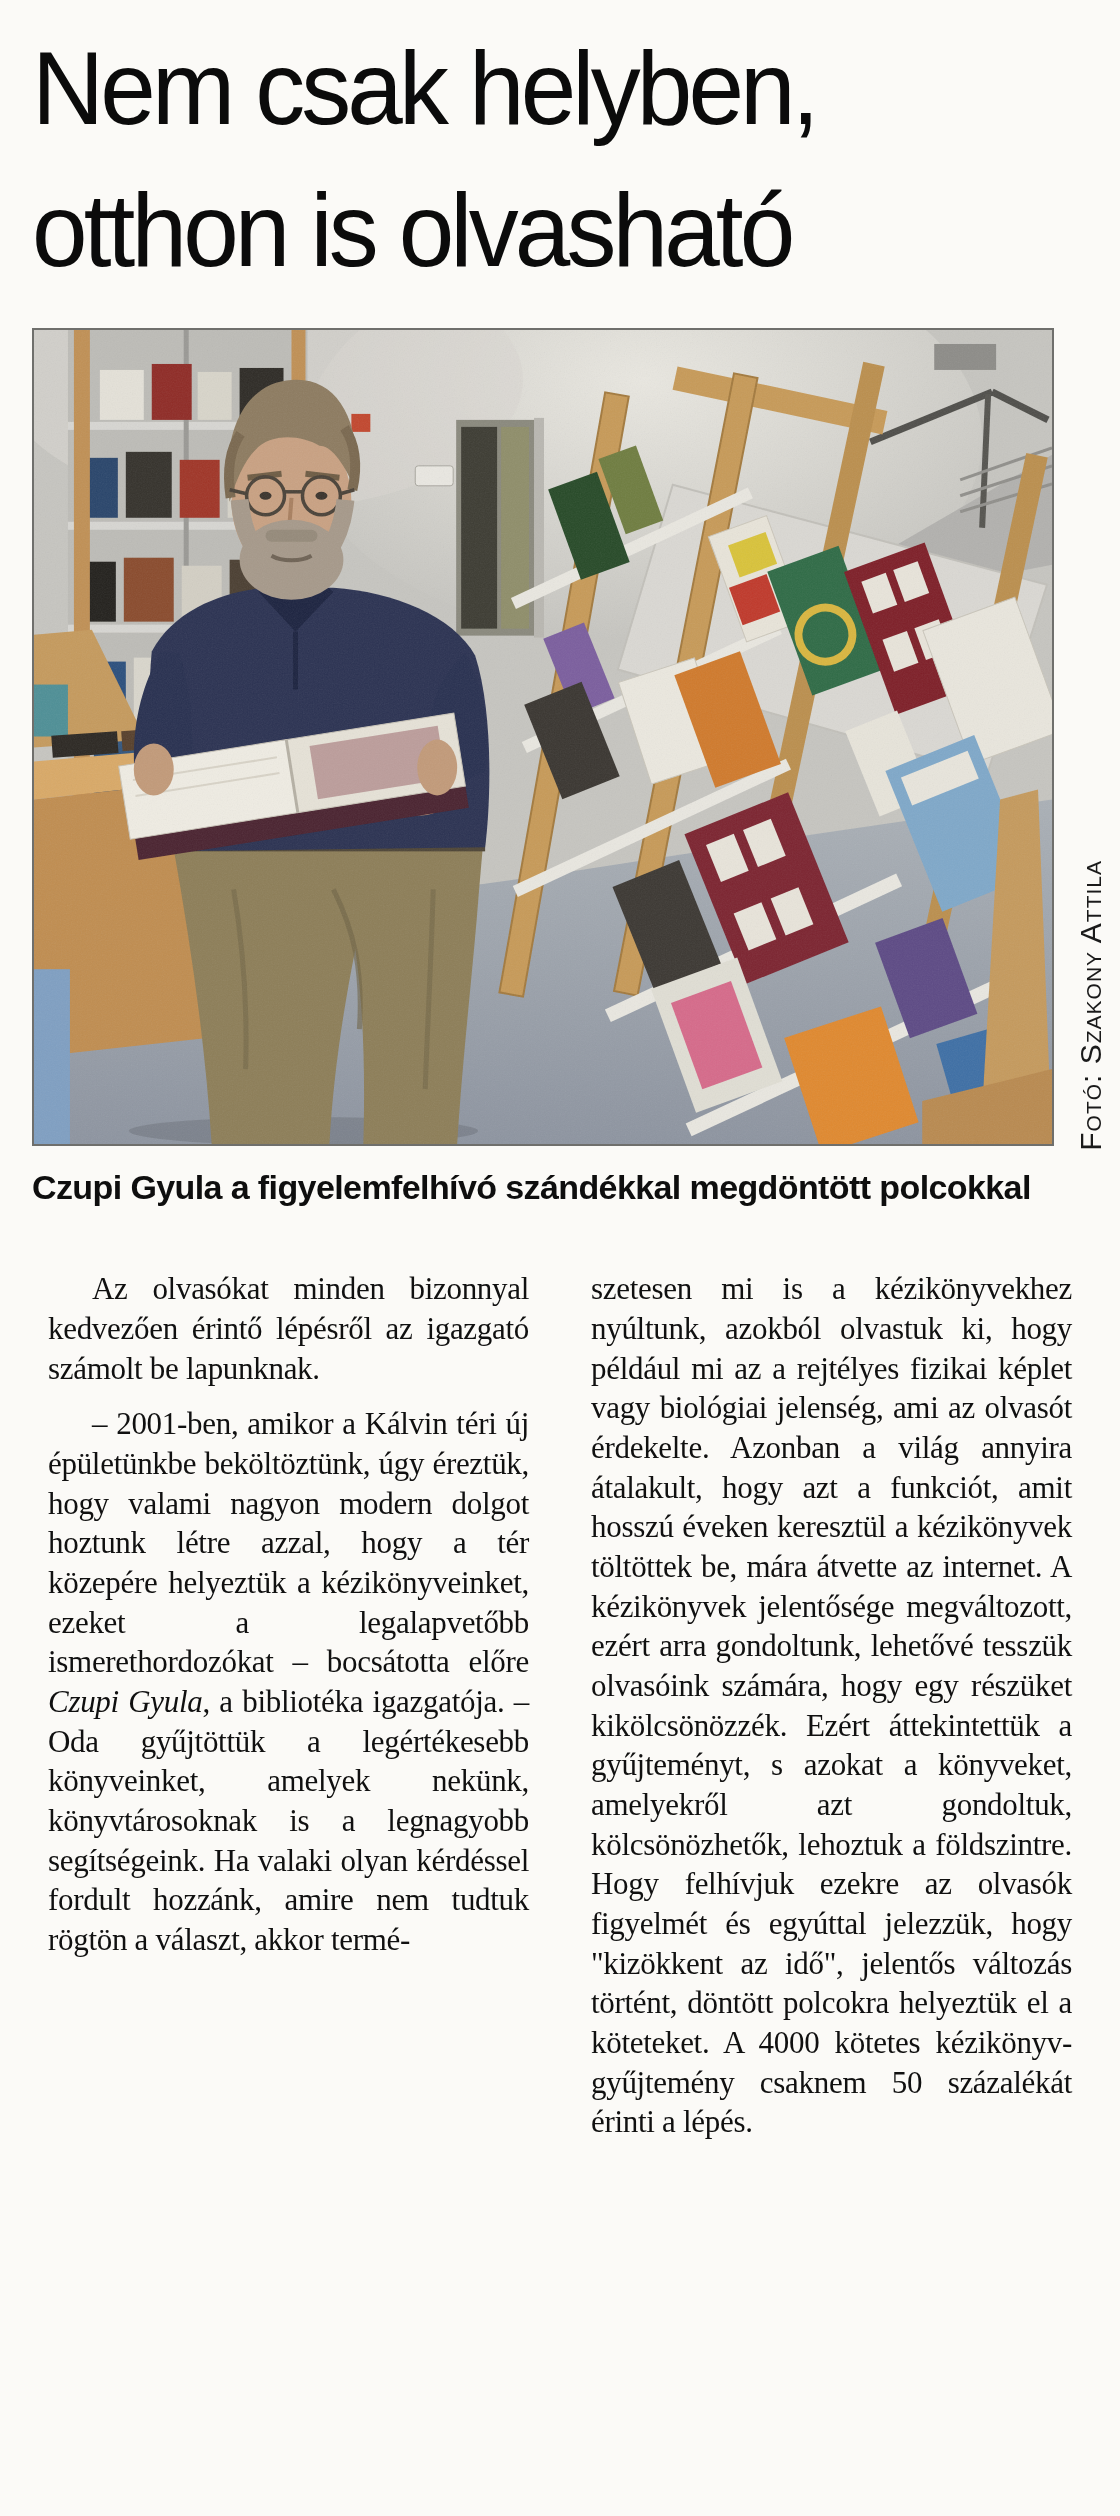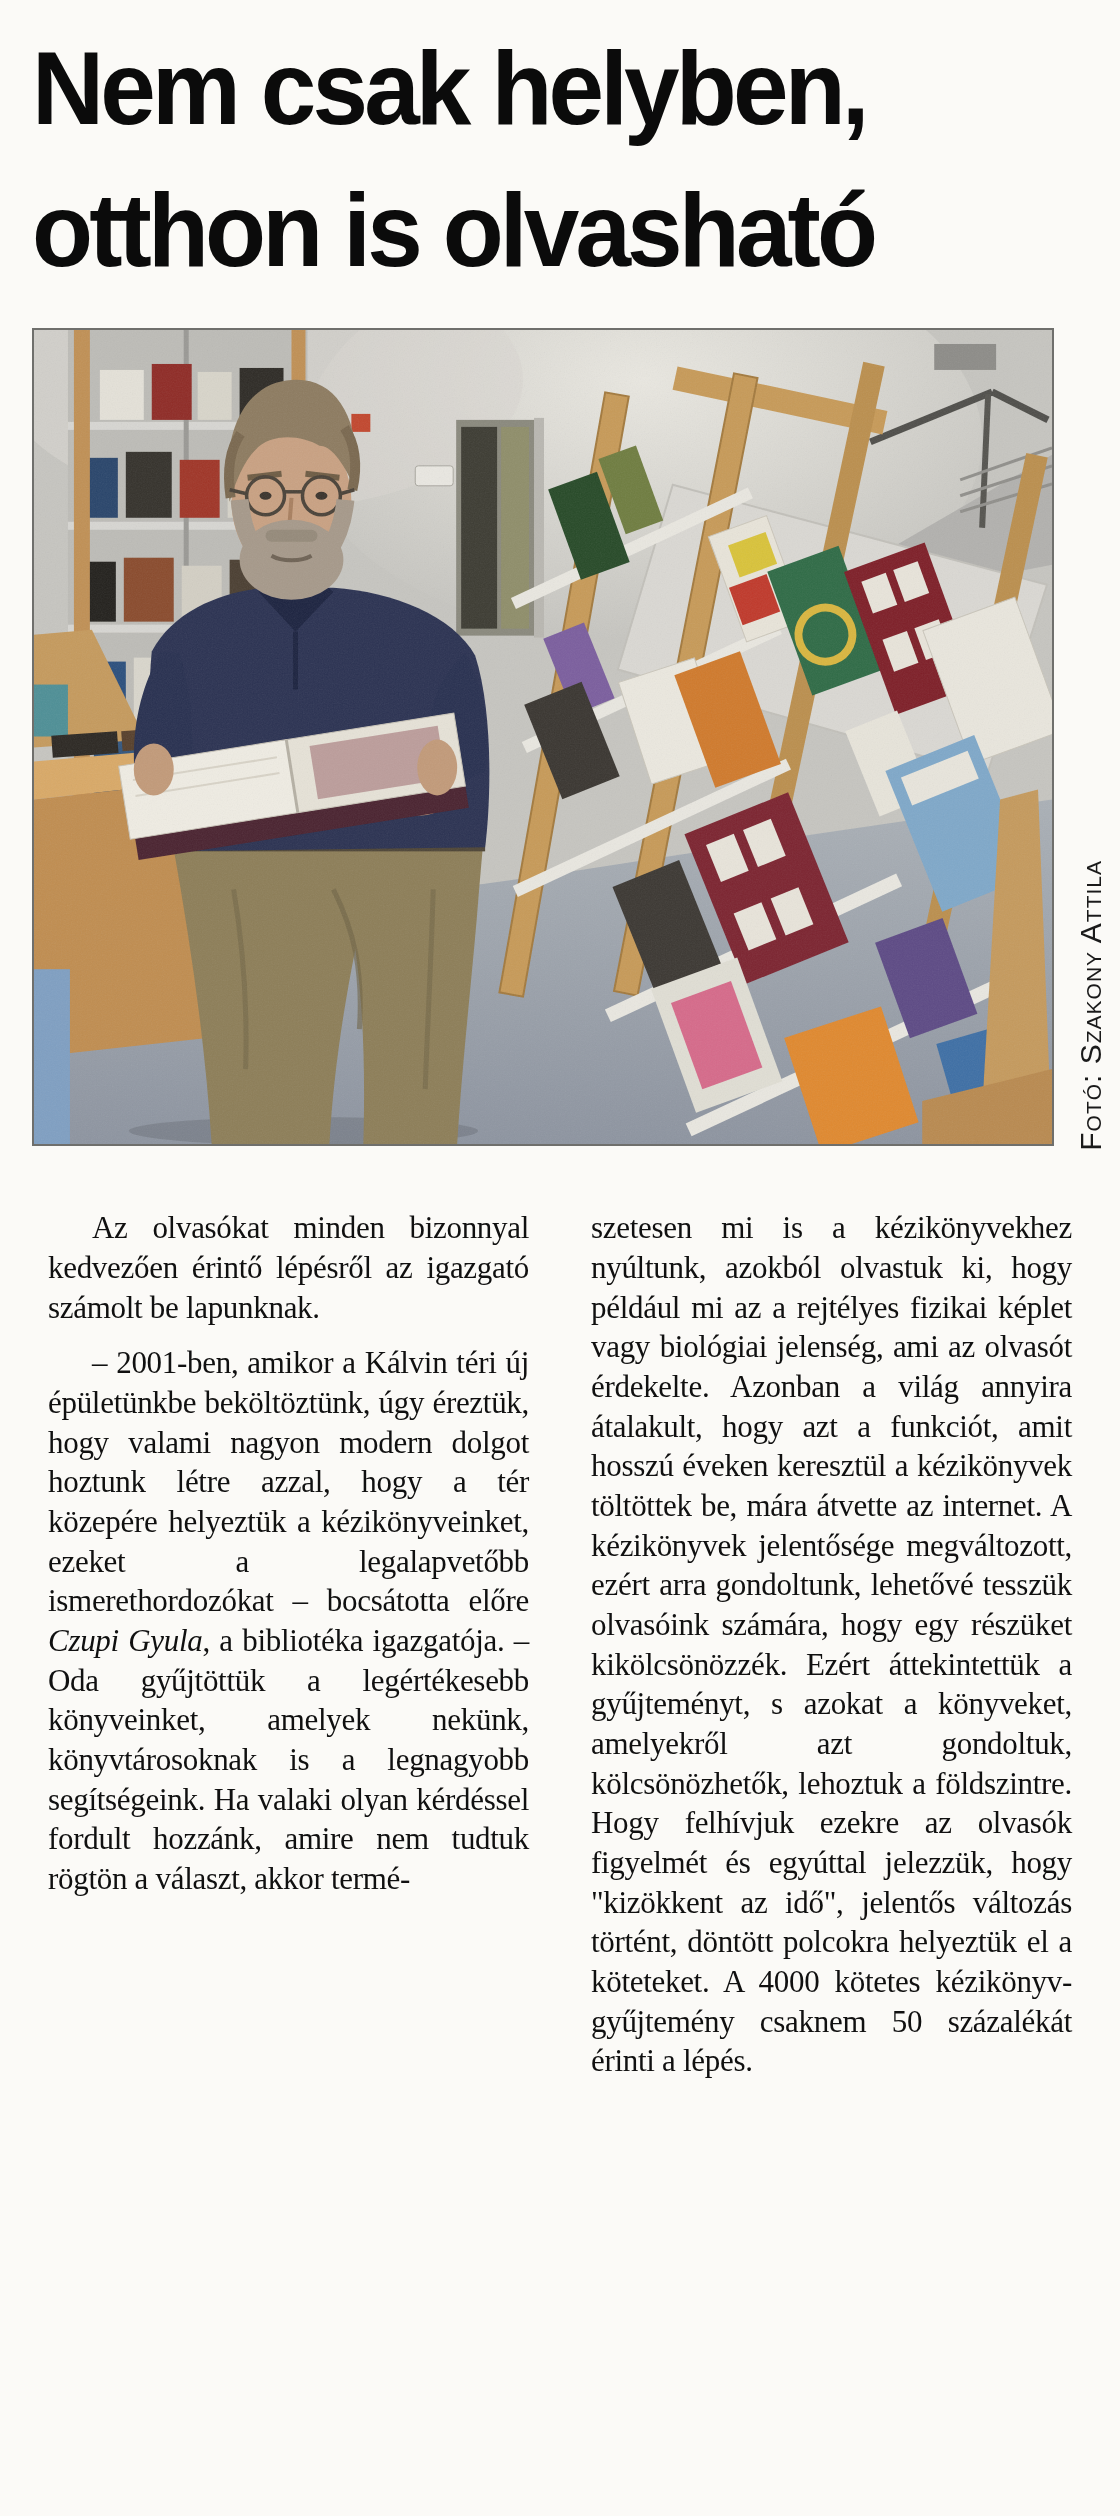--- a/index.html
+++ b/index.html
@@ -9,21 +9,21 @@
     background: #fbfaf7;
     font-family: "Liberation Sans", sans-serif;
     color: #121212;
   }
   .page { position: relative; width: 1120px; height: 2516px; padding: 18px 32px 0; box-sizing: border-box; }
 
   
   h1.headline {
     margin: 0 0 26px 0;
     font-family: "Liberation Sans", sans-serif;
-    font-weight: bold;
+    font-weight: normal;
     font-size: 103px;
     line-height: 1.38;
     letter-spacing: -4px;
     color: #0b0b0b;
   }
   h1.headline span { display: block; transform: scaleX(0.97); transform-origin: left center; }
 
   
   .figure-wrap { position: relative; width: 1022px; }
   .photo-frame {
@@ -290,20 +290,21 @@
             <path d="M238,226 C248,232 268,232 278,226" stroke="#6e6254" stroke-width="4" fill="none"></path>
           </g>
         </g>
 
         <rect x="0" y="0" width="1020" height="815" filter="url(#grain)" opacity="0.10"></rect>
       </svg>
     </div>
     <div class="photo-credit">Fotó: Szakony Attila</div>
   </div>
 
+  <div class="caption">Czupi Gyula a figyelemfelhívó szándékkal megdöntött polcokkal</div>
 
   <div class="columns">
     <div class="col">
       <p class="body indent">Az olvasókat minden bizonnyal kedvezően érintő lépésről az igazgató számolt be lapunknak.</p>
       <p class="body indent"><span>– 2001-ben, amikor a Kálvin téri új épületünkbe beköltöztünk, úgy éreztük, hogy valami nagyon modern dolgot hoztunk létre azzal, hogy a tér közepére helyeztük a kézikönyveinket, ezeket a legalapvetőbb ismerethordozókat – bocsátotta előre </span><i>Czupi Gyula</i><span>, a bibliotéka igazgatója. – Oda gyűjtöttük a legértékesebb könyveinket, amelyek nekünk, könyvtárosoknak is a legnagyobb segítségeink. Ha valaki olyan kérdéssel fordult hozzánk, amire nem tudtuk rögtön a választ, akkor termé-</span></p>
     </div>
     <div class="col">
       <p class="body">szetesen mi is a kézikönyvekhez nyúltunk, azokból olvastuk ki, hogy például mi az a rejtélyes fizikai képlet vagy biológiai jelenség, ami az olvasót érdekelte. Azonban a világ annyira átalakult, hogy azt a funkciót, amit hosszú éveken keresztül a kézikönyvek töltöttek be, mára átvette az internet. A kézikönyvek jelentősége megváltozott, ezért arra gondoltunk, lehetővé tesszük olvasóink számára, hogy egy részüket kikölcsönözzék. Ezért áttekintettük a gyűjteményt, s azokat a könyveket, amelyekről azt gondoltuk, kölcsönözhetők, lehoztuk a földszintre. Hogy felhívjuk ezekre az olvasók figyelmét és egyúttal jelezzük, hogy "kizökkent az idő", jelentős változás történt, döntött polcokra helyeztük el a köteteket. A 4000 kötetes kézikönyv-gyűjtemény csaknem 50 százalékát érinti a lépés.</p>
     </div>
   </div>

